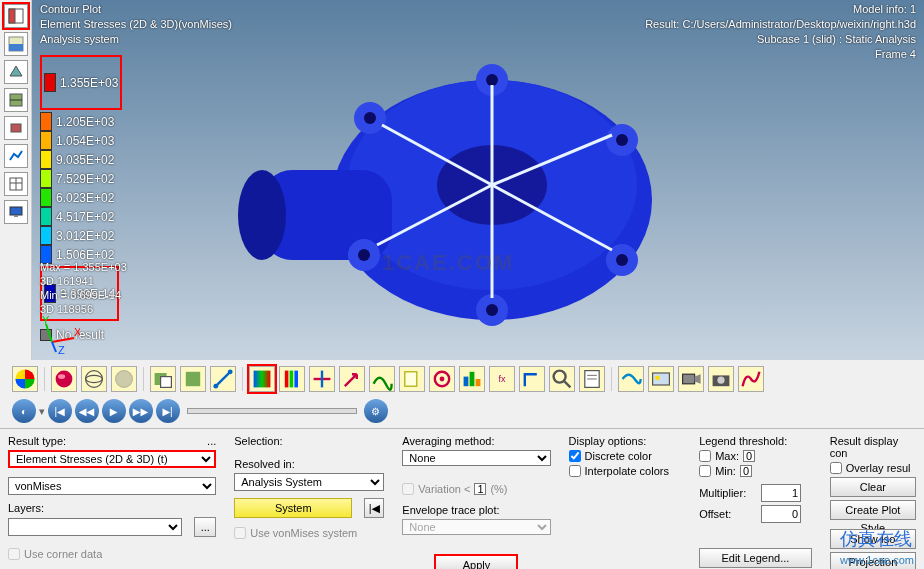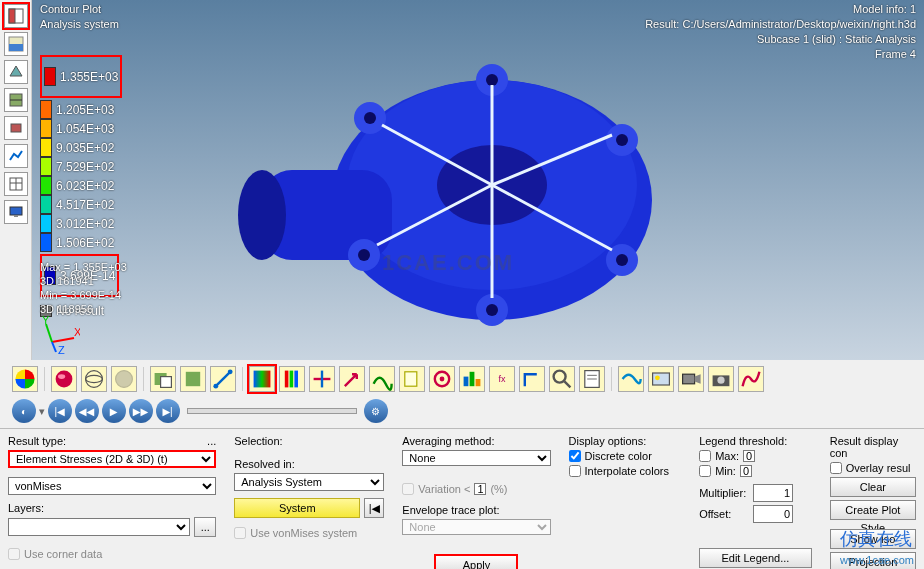--- a/index.html
+++ b/index.html
@@ -8,21 +8,21 @@
 .vtoolbar .vbtn{width:24px;height:24px;margin:4px auto;border:1px solid #999;background:#fff;display:flex;align-items:center;justify-content:center;cursor:pointer}
 .vbtn.sel{outline:2px solid red}
 .vbtn svg{width:16px;height:16px}
 .viewport{position:absolute;left:32px;top:0;right:0;height:360px;background:linear-gradient(to bottom,#5a7fa0 0%,#c8d4e0 100%);overflow:hidden}
 .overlay-left{position:absolute;left:8px;top:2px;color:#fff;font-size:12px;line-height:15px;text-shadow:0 0 2px #000}
 .overlay-right{position:absolute;right:8px;top:2px;color:#fff;font-size:12px;text-align:right;line-height:15px;text-shadow:0 0 2px #000}
 .legend{position:absolute;left:8px;top:55px}
 .legend-row{display:flex;align-items:center;height:19px}
 .legend-sw{width:12px;height:19px;border:1px solid #333;margin-right:4px}
 .legend-val{color:#fff;font-size:12px;text-shadow:0 0 2px #000}
-.redbox{border:2px solid red;padding:10px 2px}
+.redbox{border:2px solid red;padding:16px 2px}
 .stats{position:absolute;left:8px;top:260px;color:#fff;font-size:12px;line-height:14px;text-shadow:0 0 2px #000}
 .triad{position:absolute;left:8px;bottom:6px;width:40px;height:40px}
 .model{position:absolute;left:160px;top:40px;width:500px;height:300px}
 .watermark{position:absolute;left:350px;top:250px;color:rgba(80,80,80,0.35);font-size:22px;font-weight:bold;letter-spacing:2px}
 .htool{position:absolute;left:8px;top:362px;right:0;height:34px;background:#f0f0f0;display:flex;align-items:center;gap:4px;padding:2px 4px}
 .hbtn{width:26px;height:26px;border:1px solid #aaa;background:#fef9c3;display:flex;align-items:center;justify-content:center;cursor:pointer}
 .hbtn.r{outline:2px solid red}
 .hsep{width:1px;height:24px;background:#ccc;margin:0 2px}
 .playbar{position:absolute;left:8px;top:396px;right:0;height:30px;display:flex;align-items:center;gap:3px;padding:2px 4px}
 .pbtn{width:24px;height:24px;border-radius:12px;background:linear-gradient(#6aa3e0,#2a5fa0);display:flex;align-items:center;justify-content:center;color:#fff;cursor:pointer;font-size:10px}
@@ -31,21 +31,21 @@
 .col{display:flex;flex-direction:column;gap:3px}
 .lbl{color:#000}
 select,input[type=text]{border:1px solid #7a7a7a;background:#fff;height:18px;font-size:11px;padding:0 2px}
 .sel-red{border:2px solid red!important}
 .btn{border:1px solid #888;background:linear-gradient(#fefefe,#e0e0e0);height:20px;padding:0 10px;cursor:pointer;text-align:center;line-height:18px}
 .btn-y{background:linear-gradient(#fff89a,#f5e838);border:1px solid #c0b020}
 .btn-y2{background:linear-gradient(#fff89a,#f5e838);border:2px solid red}
 .chk{display:flex;align-items:center;gap:4px;white-space:nowrap}
 .chk input{width:12px;height:12px}
 .disabled{color:#888}
-.row{display:flex;align-items:center;gap:4px}
+.row{display:flex;align-items:center;gap:12px}
 .num{width:40px;text-align:right}
 .footer-wm{position:absolute;right:10px;bottom:2px;color:#3080c0;font-size:14px}
 .footer-wm .cn{color:#2a6fd6;font-size:18px;font-family:"Microsoft YaHei",sans-serif}
 </style>
 </head>
 <body>
 
 <div class="vtoolbar">
   <div class="vbtn sel">
       <svg viewBox="0 0 16 16">
@@ -91,20 +91,21 @@
       <svg viewBox="0 0 16 16">
         <rect x="2" y="3" width="12" height="8" fill="#2a62c8" stroke="#333"></rect>
         <rect x="6" y="11" width="4" height="2" fill="#888"></rect>
       </svg>
     </div>
 </div>
 
 <div class="viewport">
   <div class="overlay-left">
     <div>Contour Plot</div>
+    <div>Element Stresses (2D &amp; 3D)(vonMises)</div>
     <div>Analysis system</div>
   </div>
   <div class="overlay-right">
     <div>Model info: 1</div>
     <div>Result: C:/Users/Administrator/Desktop/weixin/right.h3d</div>
     <div>Subcase 1 (slid) : Static Analysis</div>
     <div>Frame 4</div>
   </div>
 
   <div class="legend">

